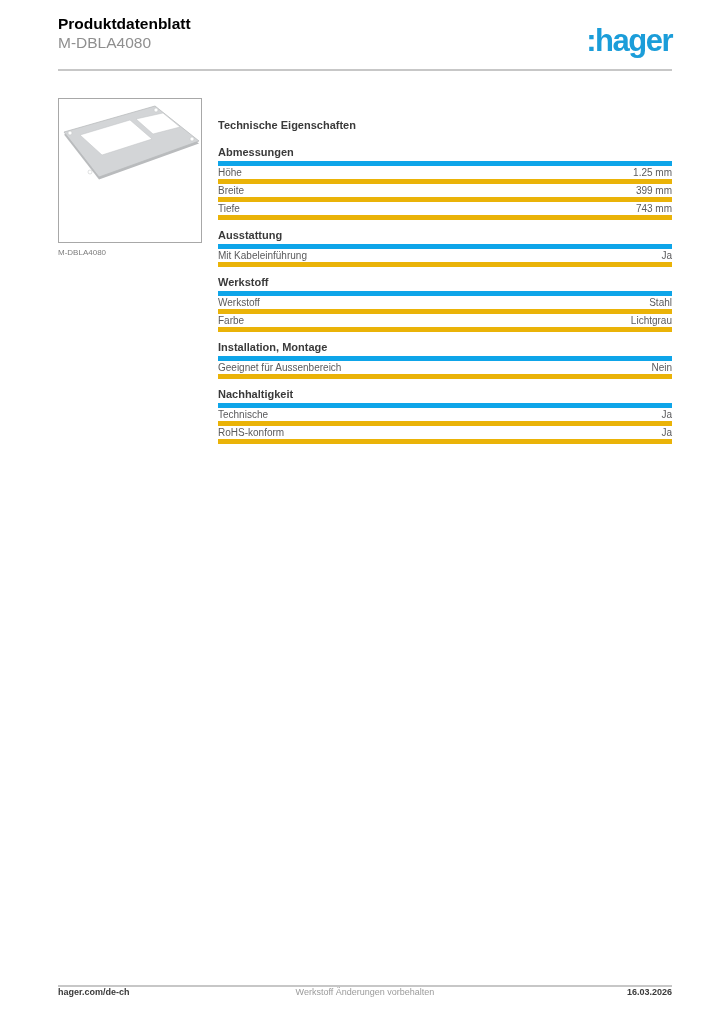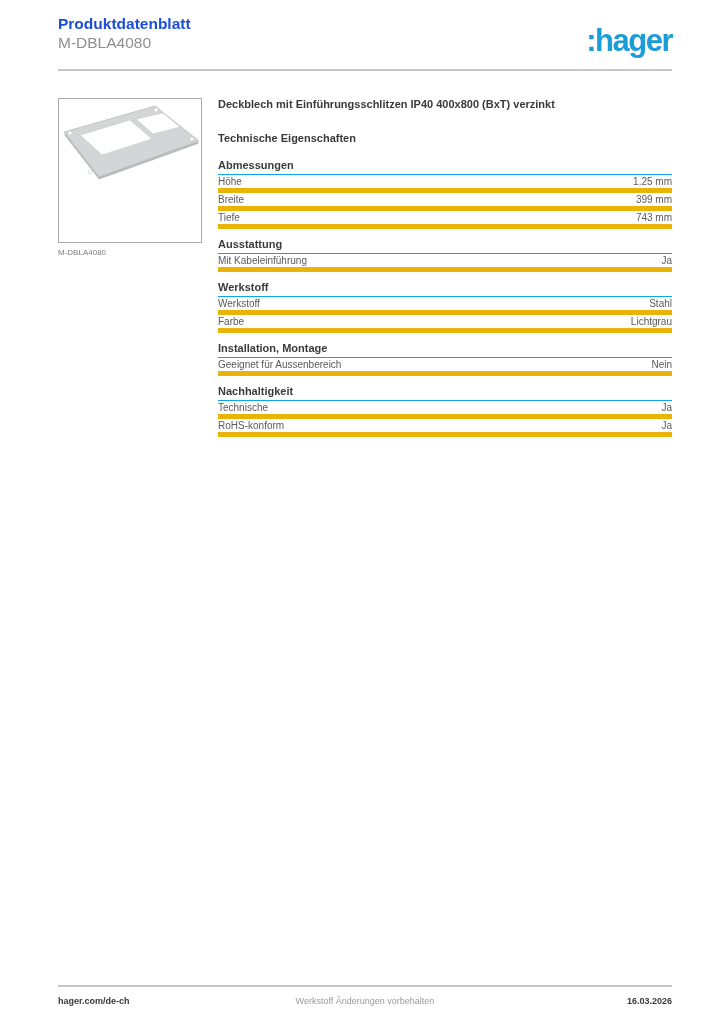--- a/index.html
+++ b/index.html
@@ -19,21 +19,21 @@
 
   
   .header-row {
     display: flex;
     justify-content: space-between;
     align-items: flex-start;
   }
   .doc-type {
     font-size: 15.5px;
     font-weight: bold;
-    color: #1d4ed8;
+    color: #000000;
     line-height: 19px;
   }
   .product-ref {
     font-size: 15.5px;
     font-weight: normal;
     color: #8f8f8f;
     line-height: 19px;
   }
   .logo {
     font-size: 31px;
@@ -86,21 +86,21 @@
     line-height: 13px;
   }
   .section { margin-top: 9px; }
   .section:first-of-type { margin-top: 14px; }
   .section-title {
     font-size: 11px;
     font-weight: bold;
     color: #3a3a3a;
     line-height: 12px;
     padding-bottom: 3px;
-    border-bottom: 1px solid #0ea5e9;
+    border-bottom: 5px solid #0ea5e9;
   }
   .row {
     display: flex;
     justify-content: space-between;
     align-items: baseline;
     font-size: 10px;
     color: #5a5a5c;
     line-height: 11px;
     padding: 1px 0 1px 0;
     border-bottom: 5px solid #eab308;
@@ -114,21 +114,21 @@
     left: 58px;
     right: 52px;
     top: 985px;
   }
   .footer-rule {
     height: 2px;
     background: #c7c7c7;
   }
   .footer-row {
     position: relative;
-    margin-top: 9px;
+    margin-top: 0;
     display: flex;
     justify-content: space-between;
     font-size: 9px;
     line-height: 10px;
   }
   .footer-left  { font-weight: bold; color: #3a3a3a; }
   .footer-center {
     position: absolute;
     left: 50%;
     transform: translateX(-50%);
@@ -168,21 +168,20 @@
           <circle cx="11" cy="34" r="2" fill="#ffffff" stroke="#c0c2c4" stroke-width="0.5"></circle>
           <circle cx="97" cy="11" r="2" fill="#ffffff" stroke="#c0c2c4" stroke-width="0.5"></circle>
           <circle cx="133" cy="40" r="2" fill="#ffffff" stroke="#c0c2c4" stroke-width="0.5"></circle>
           <circle cx="31" cy="73" r="2" fill="#ffffff" stroke="#c0c2c4" stroke-width="0.5"></circle>
         </svg>
       </div>
       <div class="image-caption">M-DBLA4080</div>
     </div>
 
     <div class="right-col">
-      <div class="product-title">Deckblech mit Einführungsschlitzen IP40 400x800 (BxT) verzinkt</div>
       <div class="tech-heading">Technische Eigenschaften</div>
       <div id="sections">
   <section class="section">
     <h3 class="section-title">Abmessungen</h3>
     <div class="rows">
   <div class="row">
     <span class="row-label">Höhe</span>
     <span class="row-value">1.25 mm</span>
   </div>
 

